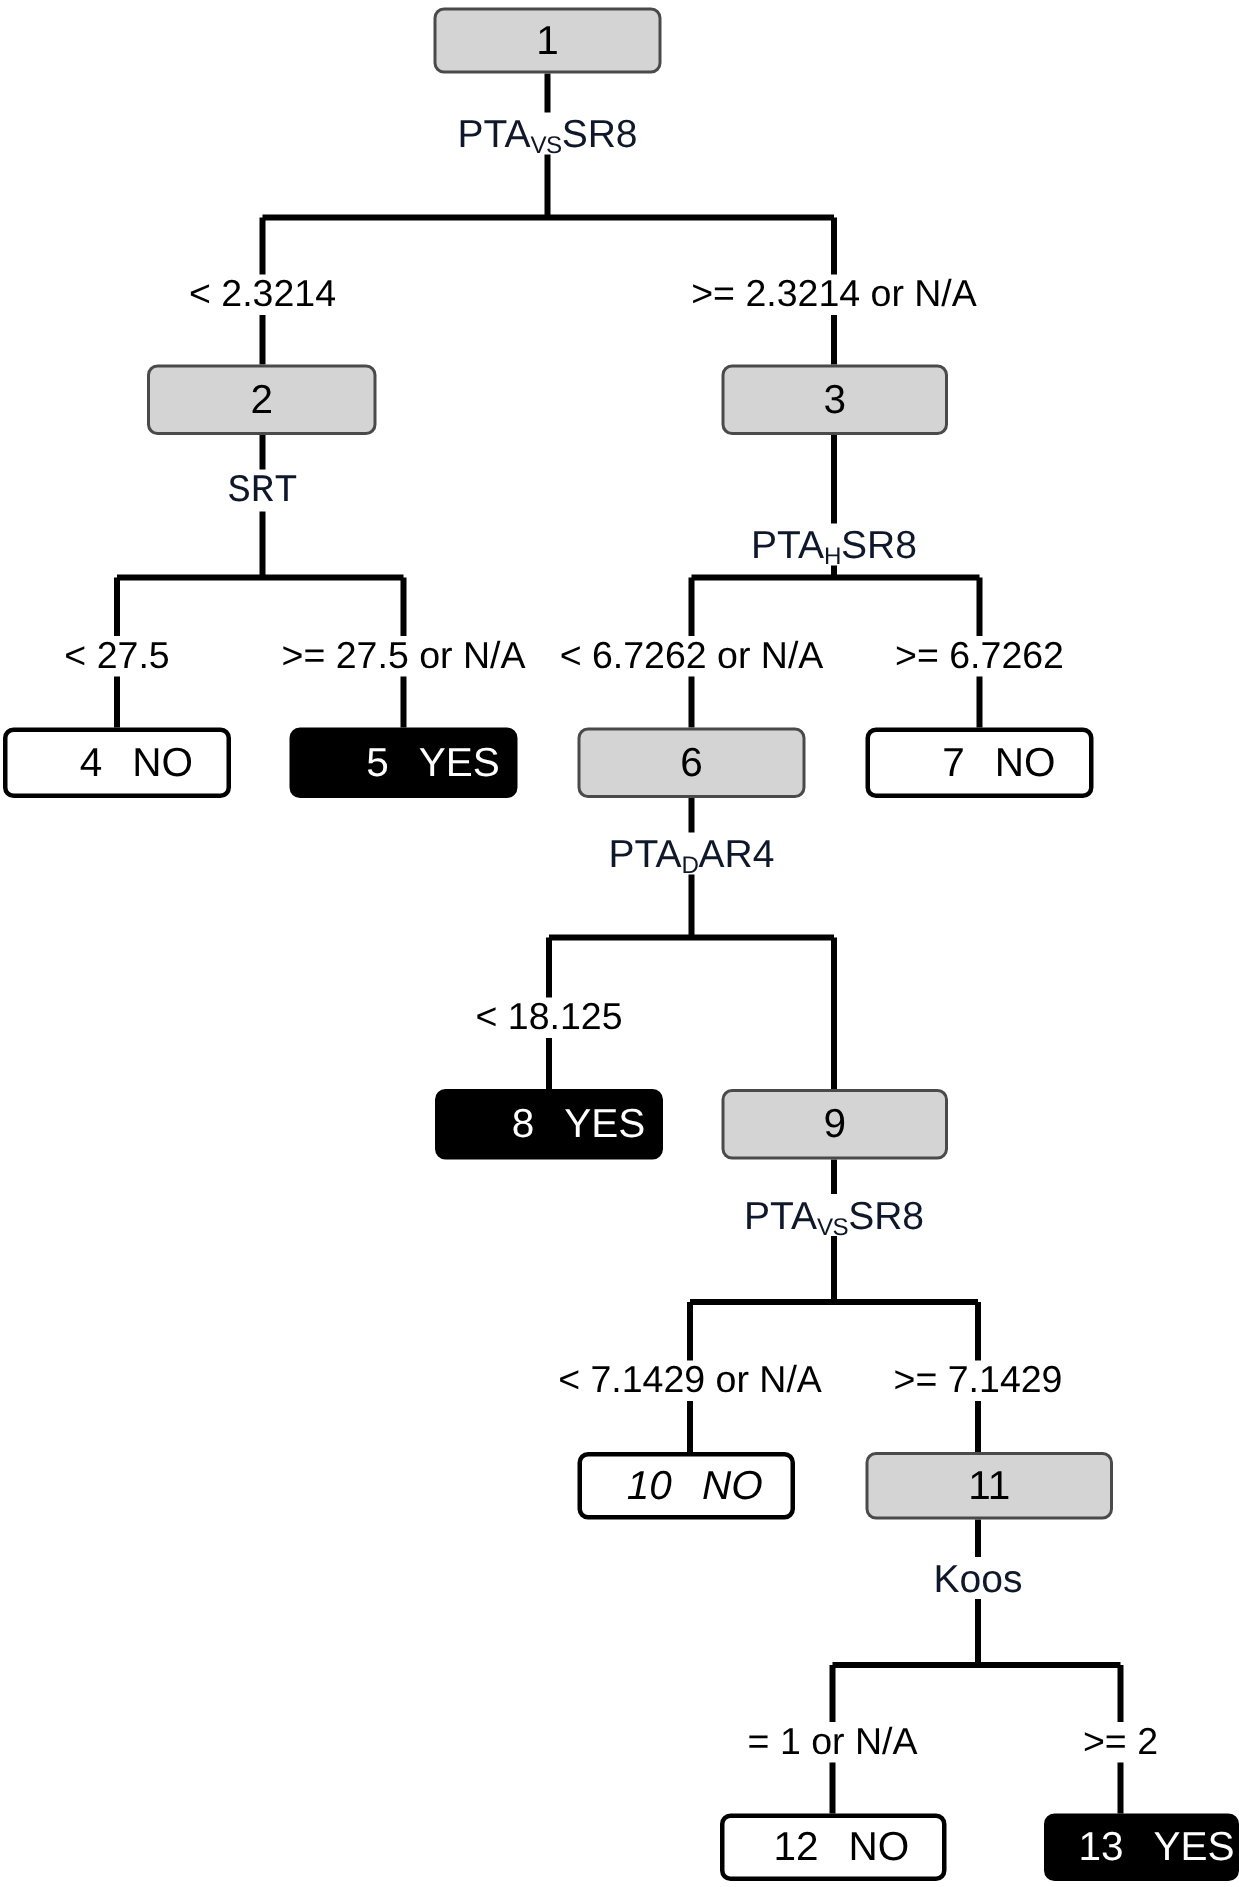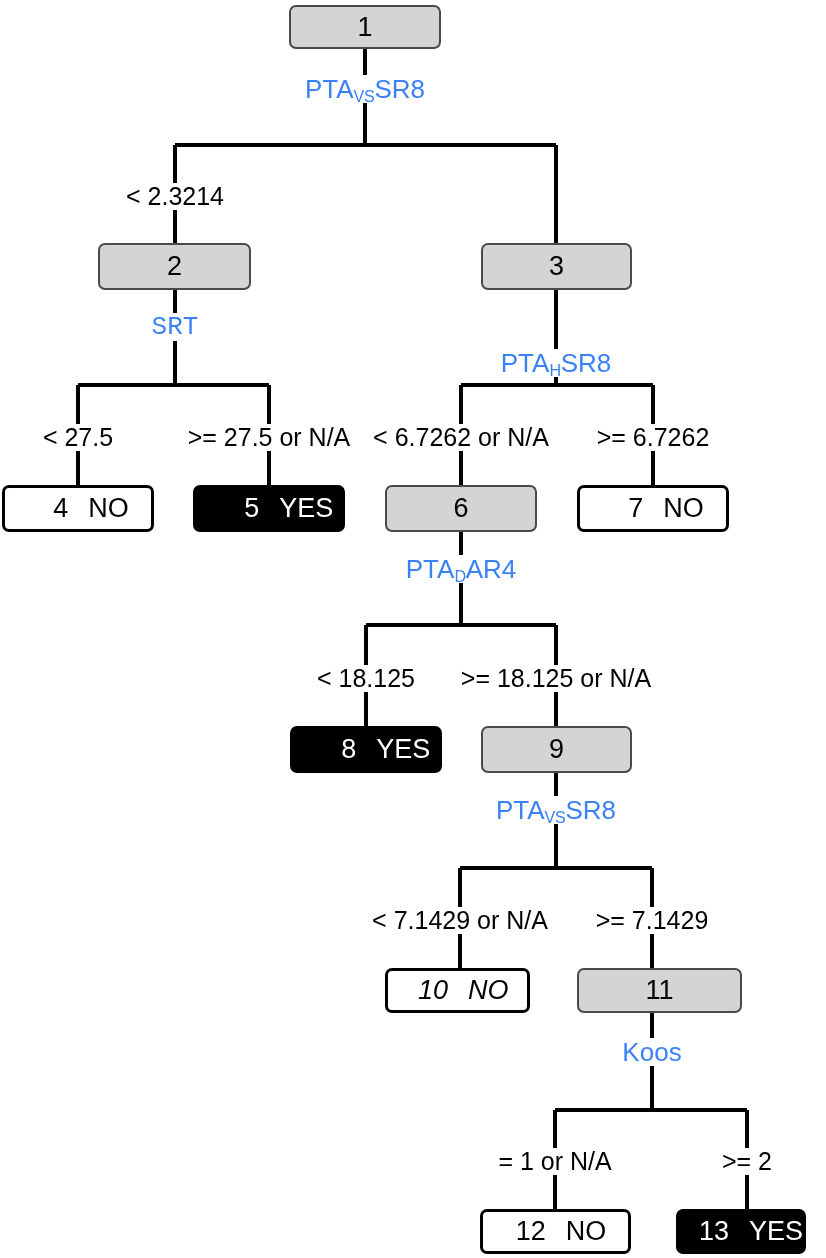--- a/index.html
+++ b/index.html
@@ -67,21 +67,21 @@
     display: inline-block;
     text-align: left;
     padding-left: 16px;
     box-sizing: border-box;
   }
   .split-label {
     position: absolute;
     transform: translateX(-50%);
     font-size: 26px;
     line-height: 1;
-    color: #3b82f6;
+    color: #0f172a;
     white-space: nowrap;
     background: #ffffff;
     padding: 1px 3px;
     z-index: 4;
   }
   .edge-label {
     position: absolute;
     transform: translateX(-50%);
     font-size: 25px;
     line-height: 1;
@@ -186,21 +186,21 @@
 
   <div class="node-box node-internal" style="left:577px; top:968px; width:165px; height:45px;">
     <span>11</span>
   </div>
 
   <div class="node-box node-leaf-no" style="left:480px; top:1209px; width:151px; height:45px;">
     <span class="leaf-num">12</span>
     <span class="leaf-cls">NO</span>
   </div>
 
-  <div class="node-box node-leaf-yes" style="left:676px; top:1209px; width:130px; height:45px;">
+  <div class="node-box node-leaf-yes" style="left:696px; top:1209px; width:130px; height:45px;">
     <span class="leaf-num">13</span>
     <span class="leaf-cls">YES</span>
   </div>
 
   <div class="split-label" style="left:365px; top:75px;">
     <span>PTA</span><sub>VS</sub><span>SR8</span>
   </div>
 
   <div class="split-label" style="left:175px; top:313px;font-family:Liberation Mono, monospace;">
     <span>SRT</span><sub></sub><span></span>
@@ -216,24 +216,24 @@
 
   <div class="split-label" style="left:556px; top:796px;">
     <span>PTA</span><sub>VS</sub><span>SR8</span>
   </div>
 
   <div class="split-label" style="left:652px; top:1038px;">
     <span>Koos</span><sub></sub><span></span>
   </div>
 
   <div class="edge-label" style="left:175px; top:183px;">&lt; 2.3214</div>
+  <div class="edge-label" style="left:556px; top:183px;">&gt;= 2.3214 or N/A</div>
   <div class="edge-label" style="left:78px;  top:424px;text-align:right;">&lt; 27.5</div>
   <div class="edge-label" style="left:269px; top:424px;">&gt;= 27.5 or N/A</div>
   <div class="edge-label" style="left:461px; top:424px;">&lt; 6.7262 or N/A</div>
   <div class="edge-label" style="left:653px; top:424px;">&gt;= 6.7262</div>
   <div class="edge-label" style="left:366px; top:665px;">&lt; 18.125</div>
-  <div class="edge-label" style="left:556px; top:665px;">&gt;= 18.125 or N/A</div>
   <div class="edge-label" style="left:460px; top:907px;">&lt; 7.1429 or N/A</div>
   <div class="edge-label" style="left:652px; top:907px;">&gt;= 7.1429</div>
   <div class="edge-label" style="left:555px; top:1148px;">= 1 or N/A</div>
   <div class="edge-label" style="left:747px; top:1148px;">&gt;= 2</div>
 
 </div>
 
 </body></html>

